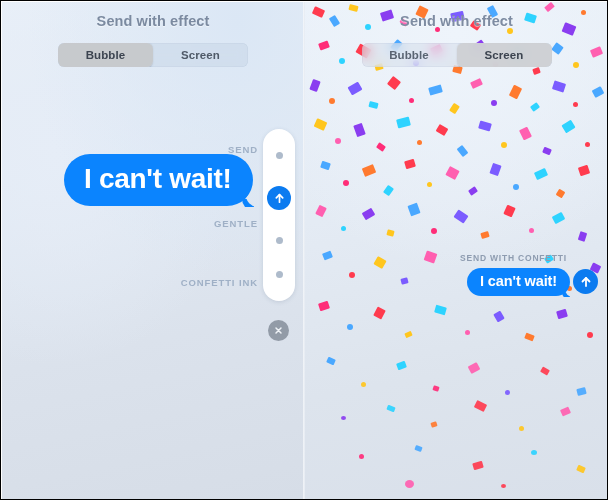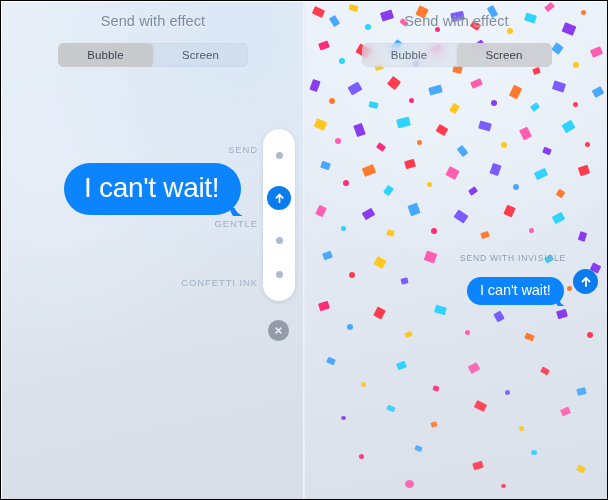--- a/index.html
+++ b/index.html
@@ -15,20 +15,21 @@
   }
 
   #stage {
     position: relative;
     width: 608px;
     height: 500px;
     box-sizing: border-box;
     border: 1px solid #000;
     overflow: hidden;
     background: #ffffff;
+    font-weight: bold;
   }
 
   
   .panel {
     position: absolute;
     top: 1px;
     width: 302px;
     height: 498px;
     overflow: hidden;
   }
@@ -136,21 +137,20 @@
     left: 62px;
     top: 152px;
     z-index: 15;
   }
   .bubble {
     position: relative;
     background: #0b84fe;
     color: #ffffff;
     border-radius: 27px;
     display: inline-block;
-    margin-top: 9px;
   }
   .bubble-left-big {
     padding: 10px 22px 12px 20px;
     font-size: 28px;
     line-height: 1.08;
     letter-spacing: -0.3px;
     border-radius: 28px;
   }
   .bubble-tail {
     position: absolute;
@@ -482,21 +482,21 @@
         <div class="cf round" style="left: 196px; top: 482px; width: 5px; height: 4px; background: rgb(255, 59, 78); transform: rotate(0deg); opacity: 0.92;"></div>
       </div>
 
     <div class="effect-title">Send with effect</div>
 
     <div class="segmented">
       <div class="seg-item">Bubble</div>
       <div class="seg-item active">Screen</div>
     </div>
 
-    <div class="confetti-label">SEND WITH INVISIBLE</div>
+    <div class="confetti-label">SEND WITH CONFETTI</div>
 
     <div class="bubble-wrap-right">
       <div class="bubble bubble-right-small">
         <span>I can't wait!</span>
         <span class="bubble-tail"></span>
       </div>
     </div>
 
     <div class="send-btn-right">
       <svg width="14" height="14" viewBox="0 0 14 14" aria-hidden="true">

